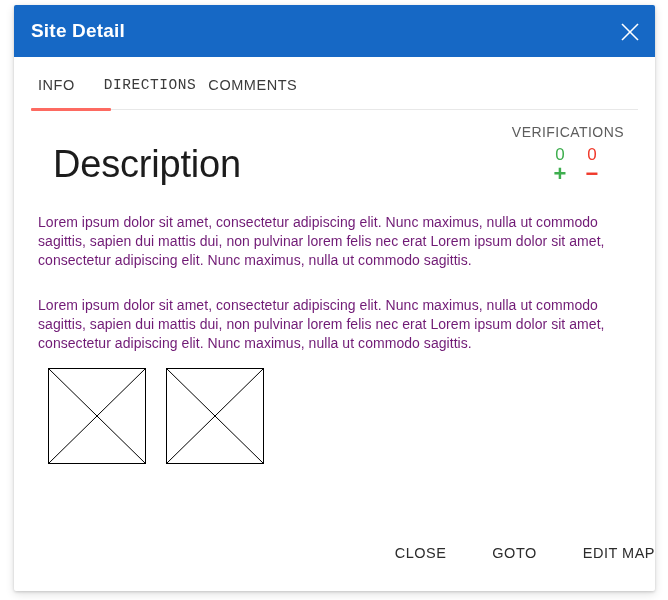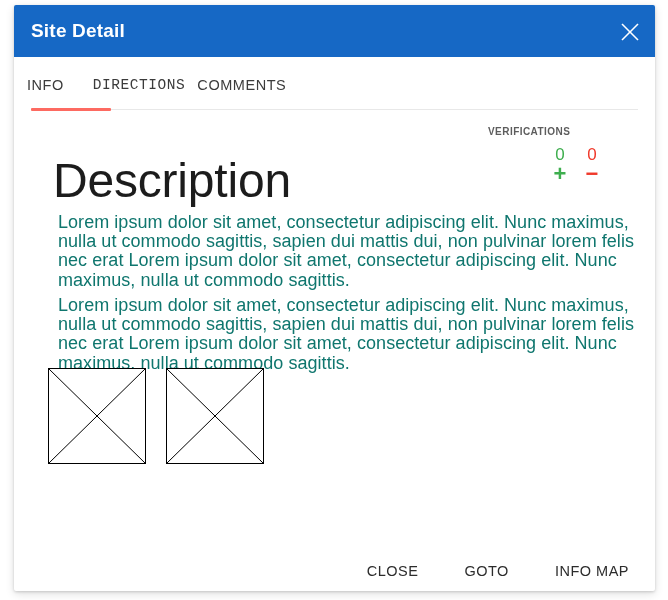--- a/index.html
+++ b/index.html
@@ -72,21 +72,21 @@
   
   .tabbar {
     position: absolute;
     left: 0;
     top: 52px;
     width: 641px;
     height: 56px;
   }
   .tabs-row {
     position: absolute;
-    left: 13px;
+    left: 24px;
     top: 20px;
     display: flex;
     align-items: flex-end;
   }
   .tab {
     font-size: 14.5px;
     color: #3b3b3b;
     letter-spacing: 0.55px;
     white-space: nowrap;
     cursor: pointer;
@@ -127,27 +127,26 @@
 
   
   .verifications {
     position: absolute;
     right: 31px;
     top: 12px;
     width: 136px;
     text-align: center;
   }
   .verif-label {
-    font-size: 10px;
+    font-size: 14px;
     color: #5d5d5d;
     letter-spacing: 0.45px;
     line-height: 14px;
     white-space: nowrap;
-    text-align: left;
-    font-weight: bold;
+    text-align: right;
   }
   .verif-counts {
     display: flex;
     justify-content: flex-end;
     align-items: flex-start;
     margin-top: 6px;
     padding-right: 16px;
   }
   .verif-col {
     width: 32px;
@@ -166,37 +165,37 @@
     cursor: pointer;
     user-select: none;
   }
   .verif-sign.up   { color: #3eae4e; }
   .verif-sign.down { color: #f0392b; }
 
   
   .heading {
     position: absolute;
     left: 39px;
-    top: 46px;
-    font-size: 48px;
+    top: 29px;
+    font-size: 38px;
     font-weight: 300;
     color: #1c1c1c;
     letter-spacing: -0.2px;
     line-height: 44px;
     white-space: nowrap;
   }
 
   
   .para {
     position: absolute;
-    left: 44px;
+    left: 24px;
     width: 582px;
-    font-size: 18px;
+    font-size: 14px;
     line-height: 19.2px;
-    color: #0f766e;
+    color: #701a75;
     letter-spacing: 0.05px;
   }
   .para-1 { top: 100px; }
   .para-2 { top: 183px; }
 
   
   .thumbs {
     position: absolute;
     left: 34px;
     top: 255px;
@@ -208,26 +207,25 @@
     height: 96px;
     background: #ffffff;
     cursor: pointer;
   }
   .thumb svg { display: block; }
 
   
   .footer-actions {
     position: absolute;
     left: 0;
-    bottom: 6px;
+    bottom: 24px;
     width: 641px;
     display: flex;
     justify-content: flex-end;
     align-items: center;
-    padding-right: 26px;
     box-sizing: border-box;
   }
   .action-btn {
     background: none;
     border: none;
     font-family: "Liberation Sans", sans-serif;
     font-size: 14.5px;
     color: #2c2c2c;
     letter-spacing: 0.5px;
     cursor: pointer;
@@ -298,18 +296,18 @@
             <rect x="0.5" y="0.5" width="97" height="95" fill="#ffffff" stroke="#000000" stroke-width="1"></rect>
             <line x1="0.5" y1="0.5" x2="97.5" y2="95.5" stroke="#000000" stroke-width="1"></line>
             <line x1="97.5" y1="0.5" x2="0.5" y2="95.5" stroke="#000000" stroke-width="1"></line>
           </svg>
         </div>
       </div>
 
       <div class="footer-actions">
         <button class="action-btn">CLOSE</button>
         <button class="action-btn">GOTO</button>
-        <button class="action-btn">INFO MAP</button>
+        <button class="action-btn">EDIT MAP</button>
       </div>
 
     </div>
   </div>
 </div>
 
 </body></html>

